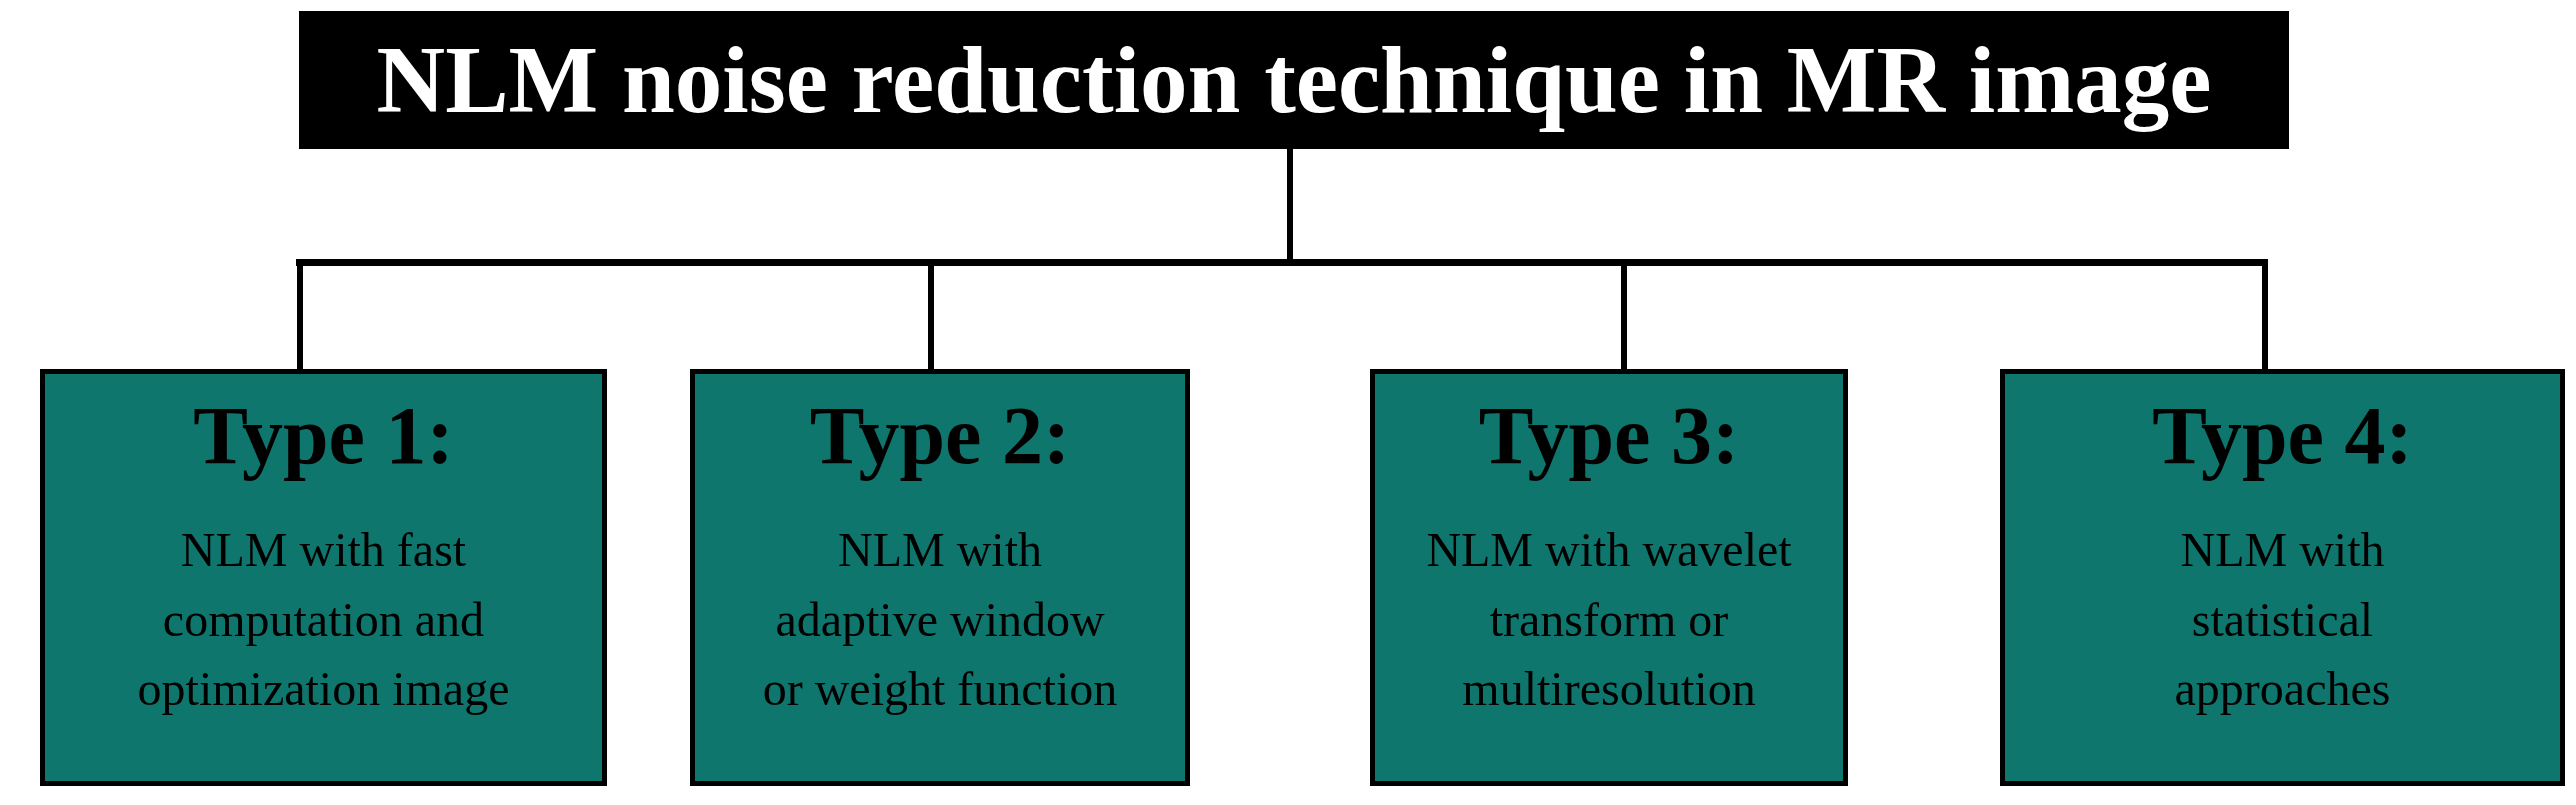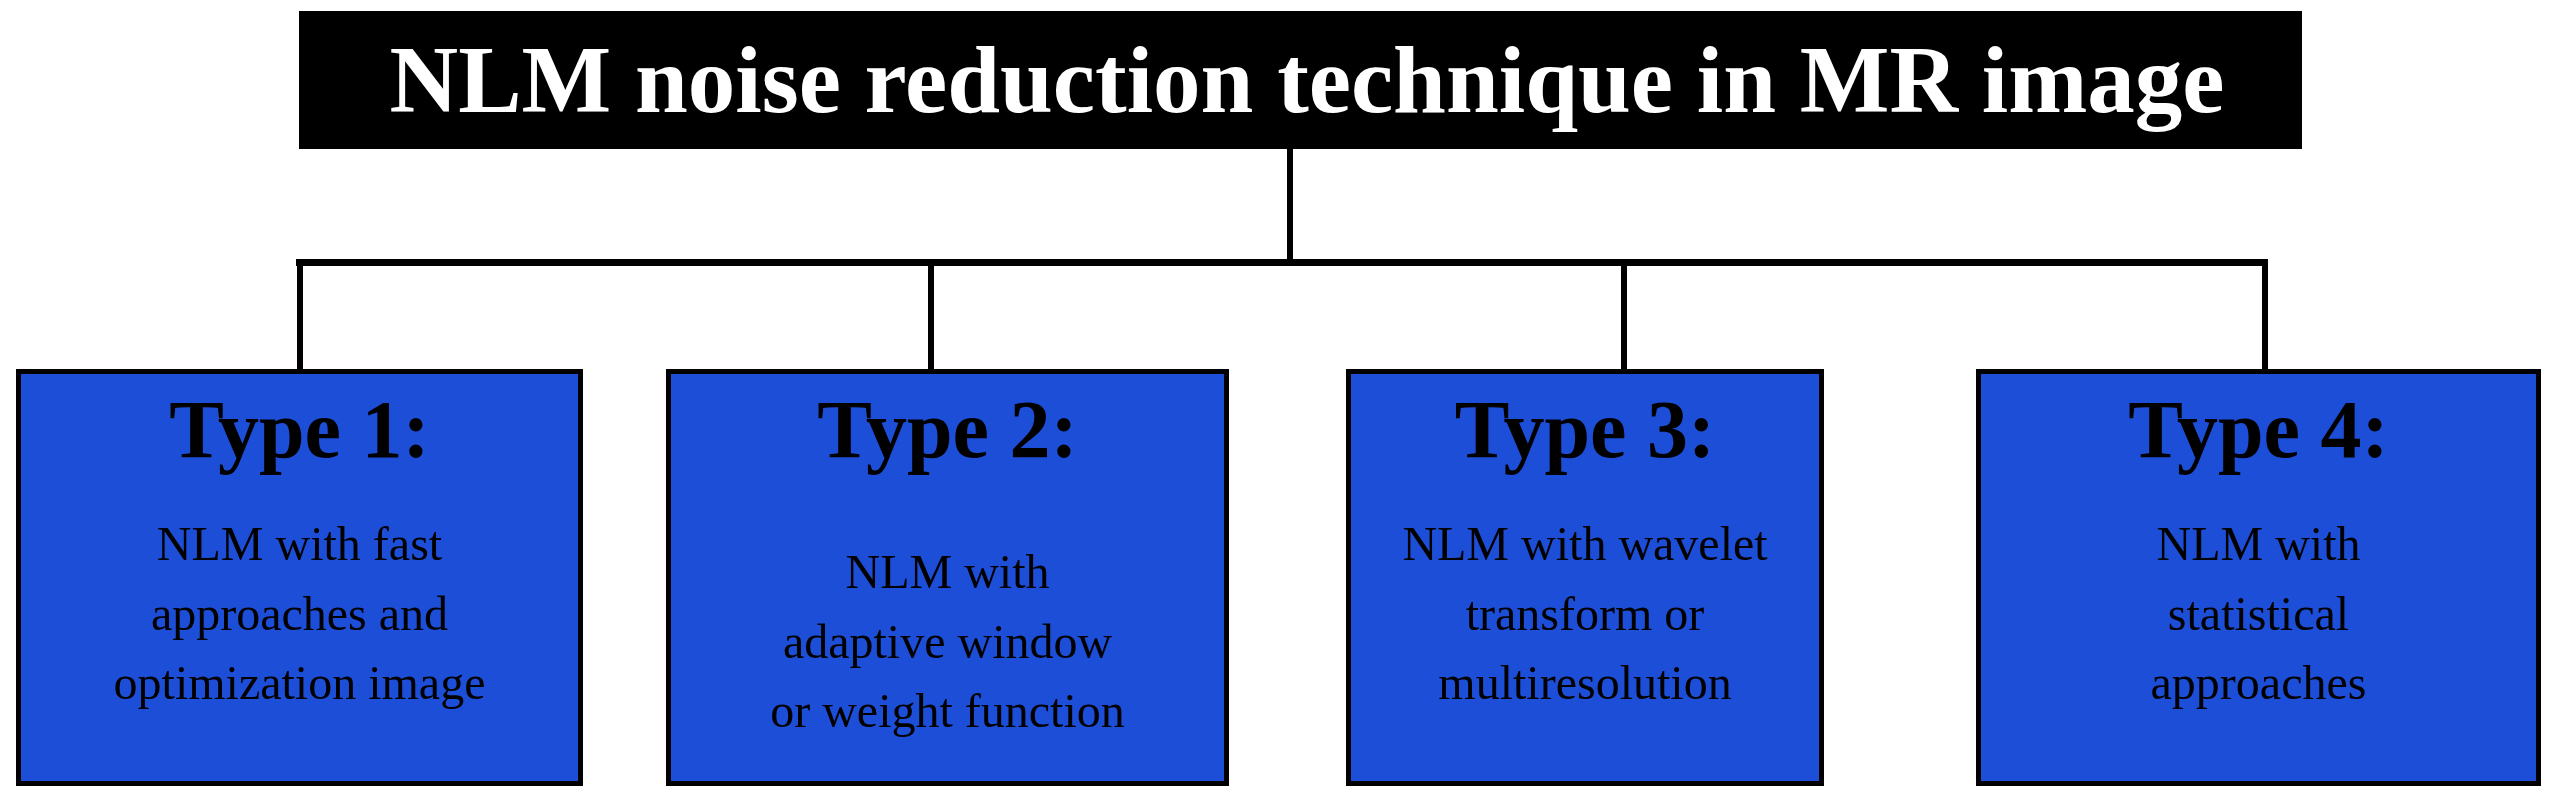--- a/index.html
+++ b/index.html
@@ -20,21 +20,20 @@
   .title-box {
     position: absolute;
     left: 299px;
     top: 11px;
     width: 1990px;
     height: 138px;
     background: #000000;
     display: flex;
     align-items: center;
     justify-content: center;
-    padding-left: 13px;
   }
   .title-box .title-text {
     color: #ffffff;
     font-size: 95px;
     font-weight: bold;
     white-space: nowrap;
     letter-spacing: 0px;
   }
 
   
@@ -48,33 +47,34 @@
   .drop-1 { left: 297px;  }
   .drop-2 { left: 928px; }
   .drop-3 { left: 1621px; }
   .drop-4 { left: 2262px; }
 
   
   .type-box {
     position: absolute;
     top: 369px;
     height: 417px;
-    background: #1d4ed8;
+    background: #0f766e;
     border: 5.6px solid #000000;
     box-sizing: border-box;
     display: flex;
     flex-direction: column;
     align-items: center;
     justify-content: flex-start;
-    padding-top: 9px;
+    padding-top: 15px;
     text-align: center;
     color: #000000;
+    margin-left: 24px;
   }
   .type-box-1 { left: 16px;   width: 567px; }
-  .type-box-2 { left: 666px;  width: 563px; gap: 28px; }
+  .type-box-2 { left: 666px;  width: 500px; }
   .type-box-3 { left: 1346px; width: 478px; }
   .type-box-4 { left: 1976px; width: 565px; }
 
   .box-heading {
     font-size: 82px;
     font-weight: bold;
     line-height: 1.15;
     white-space: nowrap;
   }
   .box-body {
@@ -99,21 +99,21 @@
   <div class="line rail"></div>
   <div class="line drop drop-1"></div>
   <div class="line drop drop-2"></div>
   <div class="line drop drop-3"></div>
   <div class="line drop drop-4"></div>
 
   <div class="type-box type-box-1">
     <div class="box-heading">Type 1:</div>
     <div class="box-body">
       <div class="box-line">NLM with fast</div>
-      <div class="box-line">approaches and</div>
+      <div class="box-line">computation and</div>
       <div class="box-line">optimization image</div>
     </div>
   </div>
 
   <div class="type-box type-box-2">
     <div class="box-heading">Type 2:</div>
     <div class="box-body">
       <div class="box-line">NLM with</div>
       <div class="box-line">adaptive window</div>
       <div class="box-line">or weight function</div>

